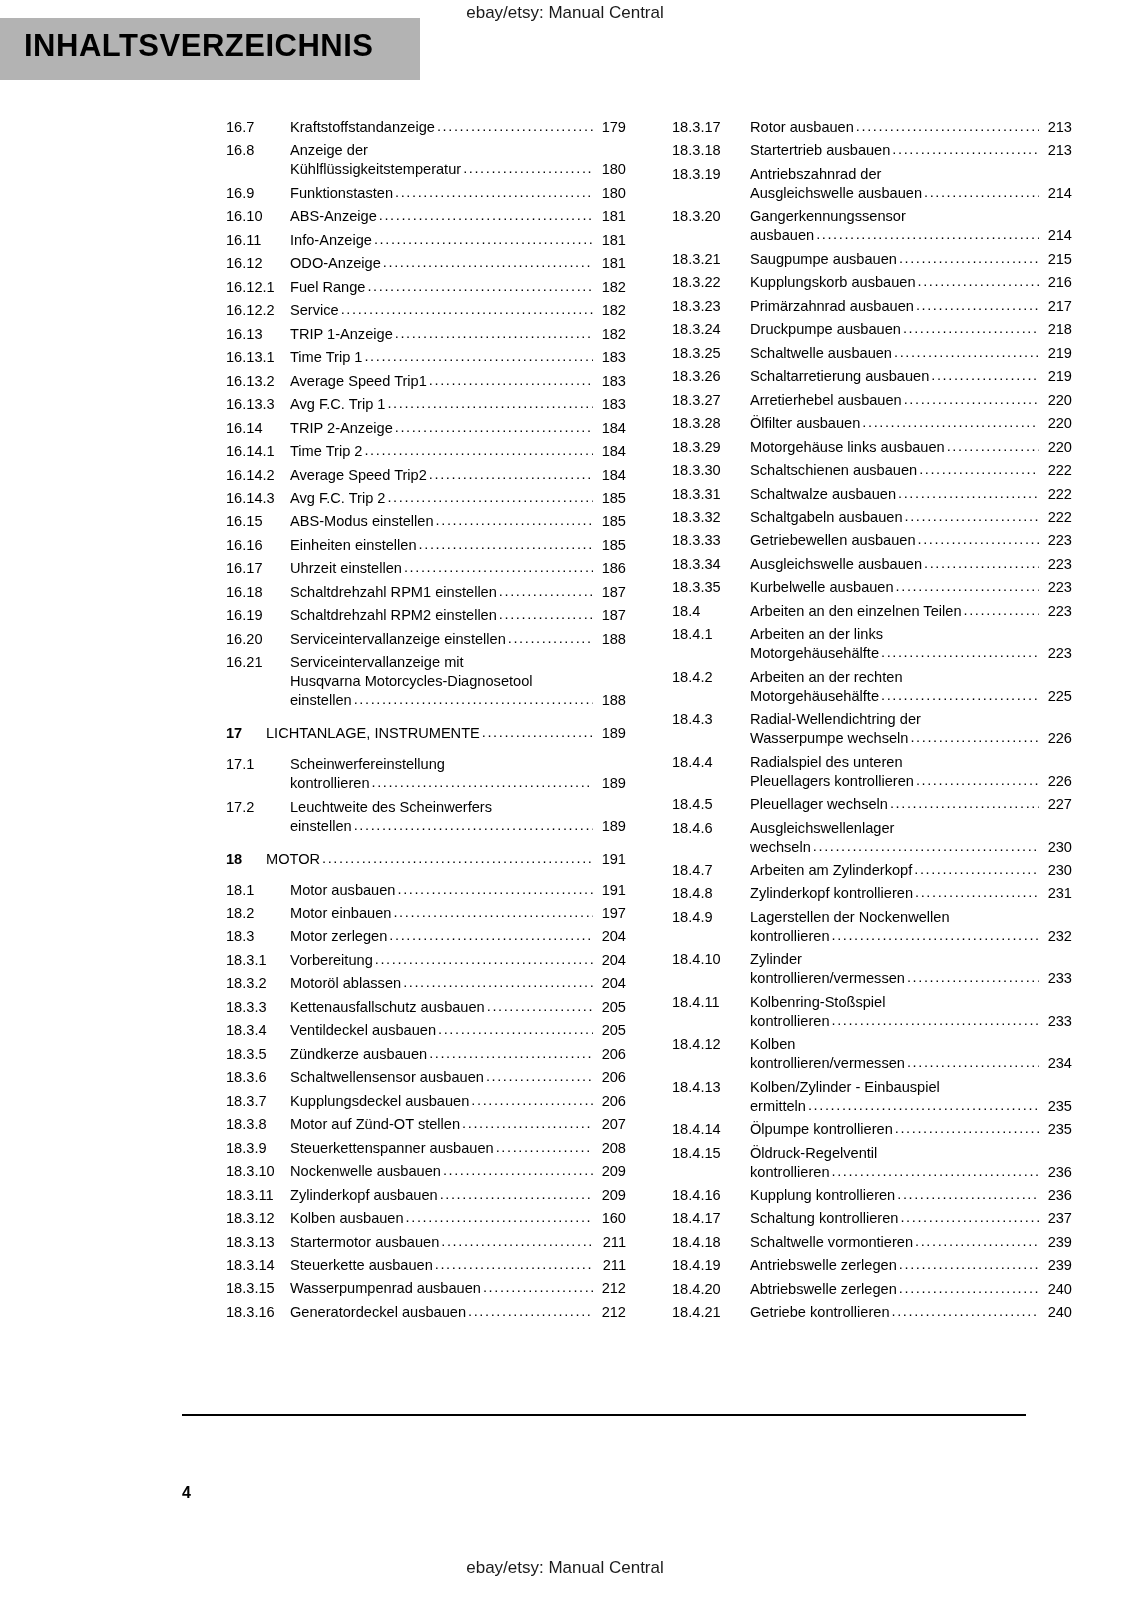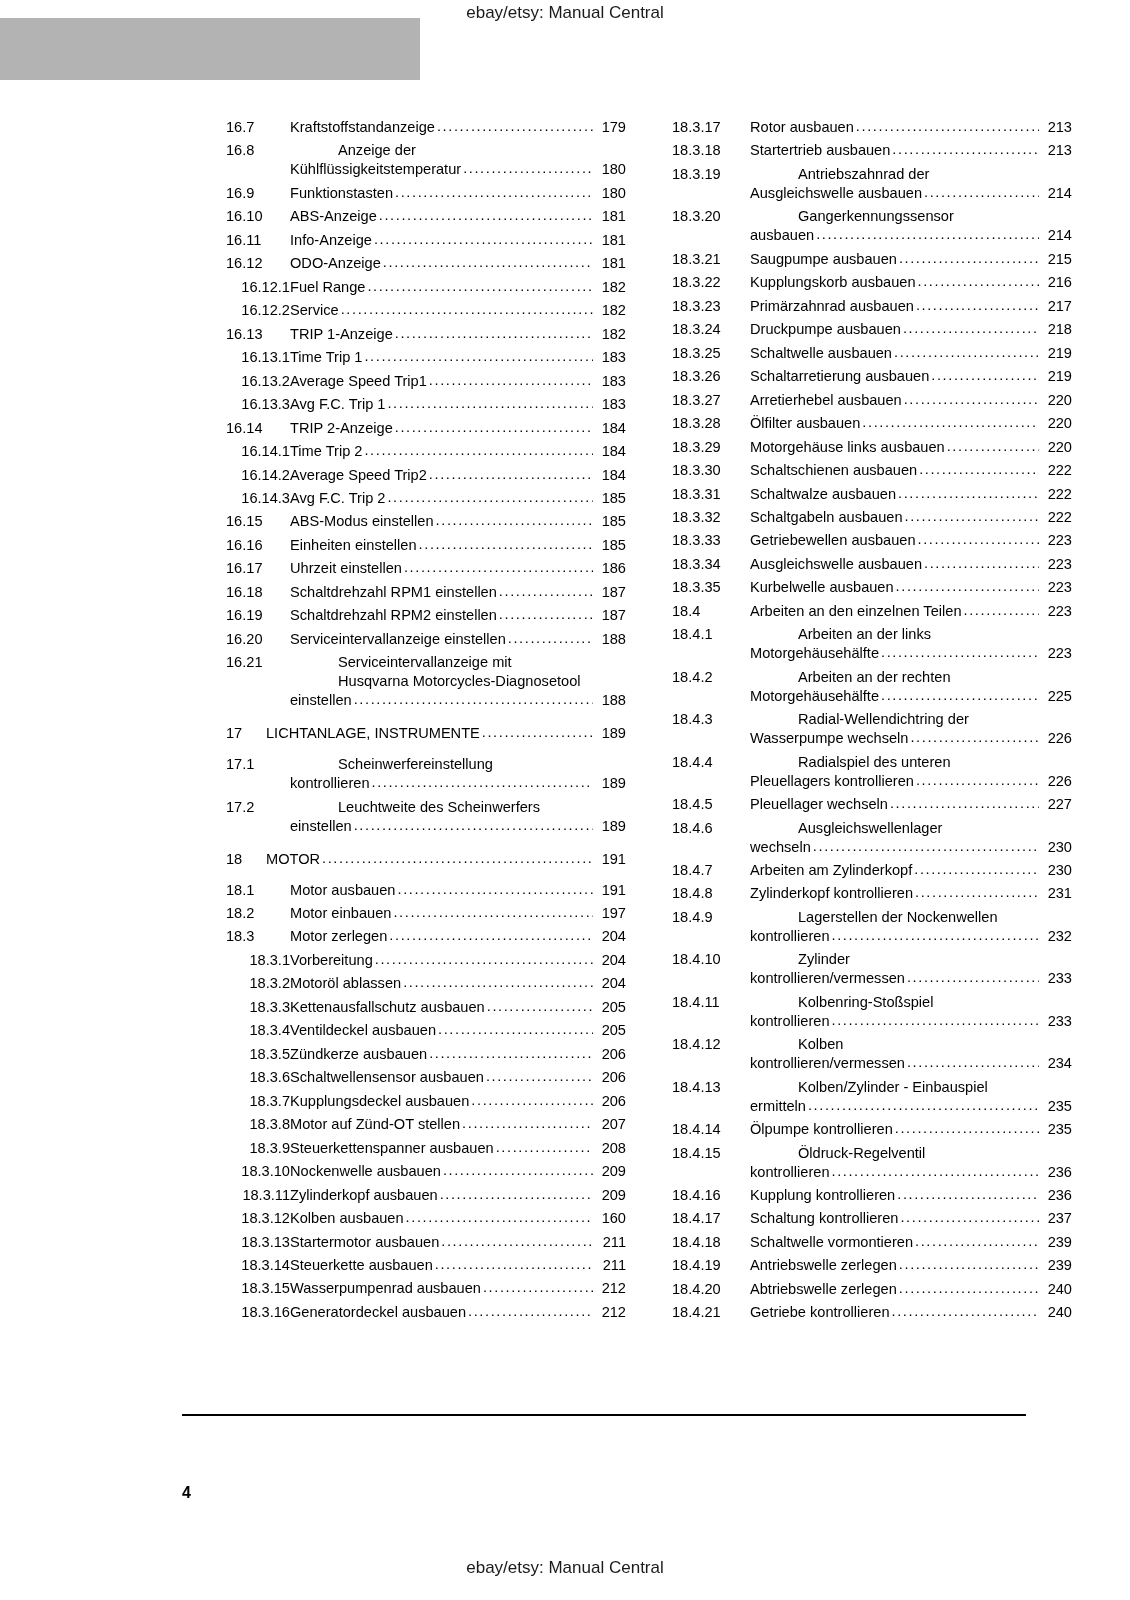--- a/index.html
+++ b/index.html
@@ -81,21 +81,20 @@
   }
   .txt {
     flex: 1 1 auto;
     position: relative;
     min-width: 0;
   }
   .txt .line {
     display: block;
     white-space: nowrap;
     overflow: hidden;
-    margin-left: 48px;
   }
   .txt .lastline {
     display: flex;
     align-items: baseline;
   }
   .txt .lastline .label {
     flex: 0 0 auto;
     white-space: nowrap;
   }
   .dots {
@@ -111,24 +110,24 @@
     top: -1px;
   }
   .pg {
     flex: 0 0 auto;
     white-space: nowrap;
     text-align: right;
     min-width: 30px;
   }
 
   
-  .lvl-chapter .num { width: 40px; font-weight: normal; }
+  .lvl-chapter .num { width: 40px; font-weight: bold; }
   .lvl-chapter { margin-top: 14px; margin-bottom: 12px; }
   .lvl-1 .num { width: 64px; }
-  .lvl-2 .num { width: 64px; text-align: right; }
+  .lvl-2 .num { width: 64px; }
   .lvl-2 .txt { padding-left: 0; }
 
   
   .r-lvl-1 .num { width: 78px; }
   .r-lvl-2 .num { width: 78px; }
 
   
   .bottom-rule {
     position: absolute;
     left: 182px;
@@ -146,20 +145,21 @@
   }
 </style>
 </head>
 <body>
 
 <div class="page">
 
   <div class="watermark watermark-top">ebay/etsy: Manual Central</div>
 
   <div class="header-banner"></div>
+  <div class="header-title">INHALTSVERZEICHNIS</div>
 
   <div class="toc-columns">
     <div class="col col-left" id="col-left">
         <div class="entry lvl-1">
           <div class="num">16.7</div>
           <div class="txt">
             <div class="lastline">
               <span class="label">Kraftstoffstandanzeige</span>
               <span class="dots">................................................................................</span>
               <span class="pg">179</span>

